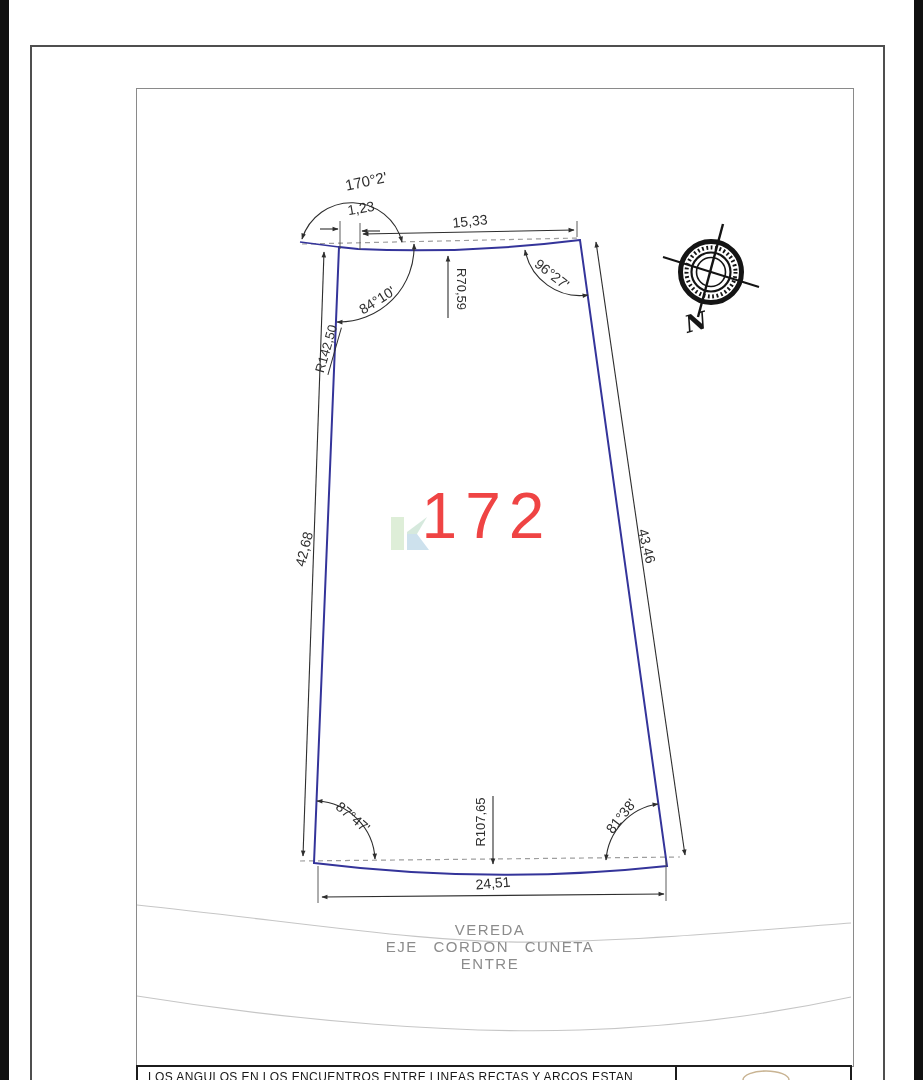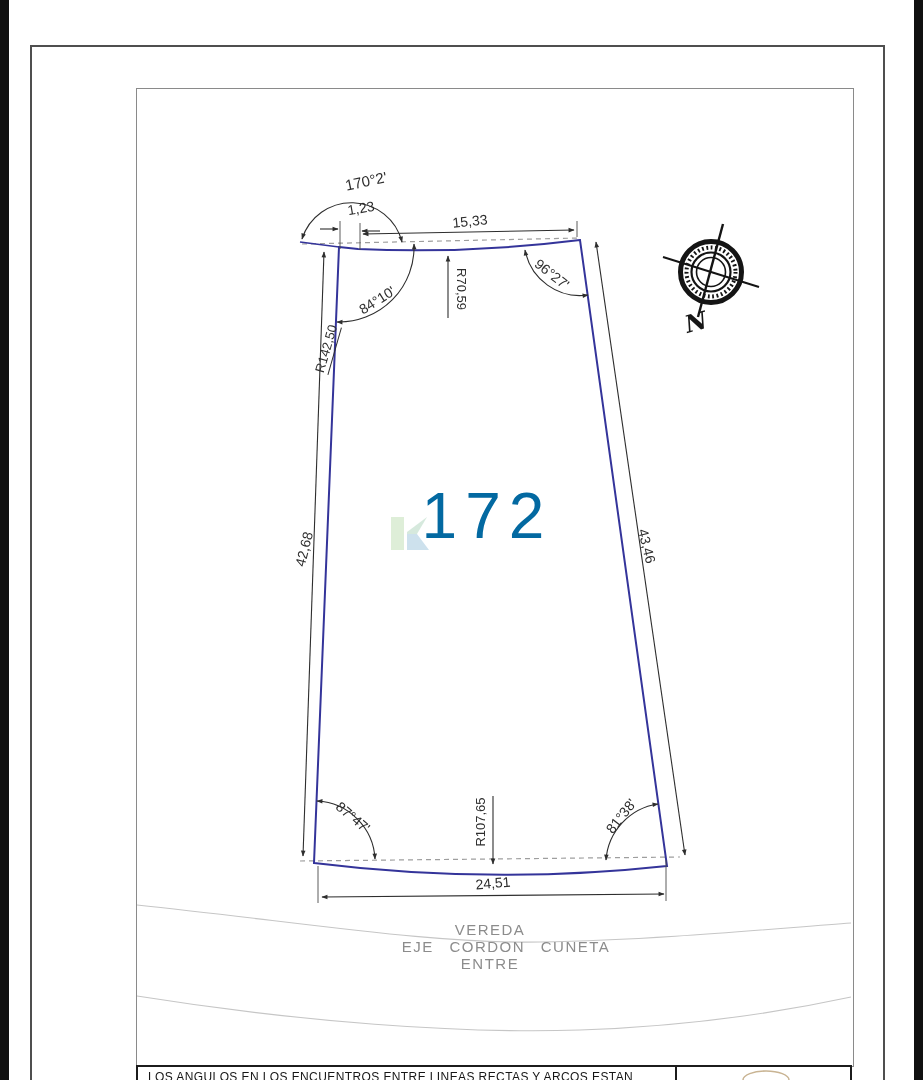--- a/index.html
+++ b/index.html
@@ -20,21 +20,21 @@
   .tb-left{width:539px;border-right:2px solid #1c1c1c;box-sizing:border-box;
            padding:3px 0 0 10px;}
   .tb-note{font-size:12px;color:#161616;white-space:nowrap;letter-spacing:.4px;}
   .tb-right{flex:1;position:relative;}
   
   svg.linework{position:absolute;left:0;top:0;}
   
   .lbl{position:absolute;color:#2e2e2e;font-size:14px;white-space:nowrap;
        transform:translate(-50%,-50%);}
   .lot-number{position:absolute;left:487px;top:516px;transform:translate(-50%,-50%);
-       font-size:64px;color:#0369a1;letter-spacing:8px;font-weight:400;}
+       font-size:64px;color:#ef4444;letter-spacing:8px;font-weight:400;}
   .street-lbl{position:absolute;transform:translate(-50%,-50%);color:#8c8c8c;
        font-size:15px;letter-spacing:1.5px;}
   .eje-lbl{word-spacing:10px;}
   .north-lbl{position:absolute;left:696px;top:322px;
        transform:translate(-50%,-50%) rotate(-15deg);
        font-family:"DejaVu Serif","Liberation Serif",serif;
        font-style:italic;font-weight:700;font-size:24px;color:#161616;}
   
   .wm{position:absolute;left:391px;top:517px;width:38px;height:33px;opacity:.85;}
   
@@ -125,21 +125,21 @@
 <div class="lbl" style="left:461px;top:289px;transform:translate(-50%,-50%) rotate(90deg);font-size:13px;">R70,59</div>
 <div class="lbl" style="left:327px;top:349px;transform:translate(-50%,-50%) rotate(-74deg);font-size:13px;border-bottom:1px solid #2e2e2e;padding-bottom:1px;">R142,50</div>
 <div class="lbl" style="left:304px;top:549px;transform:translate(-50%,-50%) rotate(-76deg);">42,68</div>
 <div class="lbl" style="left:647px;top:546px;transform:translate(-50%,-50%) rotate(76deg);">43,46</div>
 <div class="lbl" style="left:353px;top:817px;transform:translate(-50%,-50%) rotate(40deg);">87°47'</div>
 <div class="lbl" style="left:621px;top:816px;transform:translate(-50%,-50%) rotate(-52deg);">81°38'</div>
 <div class="lbl" style="left:480px;top:822px;transform:translate(-50%,-50%) rotate(-90deg);font-size:13px;">R107,65</div>
 <div class="lbl" style="left:493px;top:883px;transform:translate(-50%,-50%) rotate(-5deg);">24,51</div>
 
 <div class="street-lbl" style="left:490px;top:929px;text-align:right;">VEREDA</div>
-<div class="street-lbl eje-lbl" style="left:490px;top:946px;margin-left:16px;">EJE CORDON CUNETA</div>
+<div class="street-lbl eje-lbl" style="left:490px;top:946px;">EJE CORDON CUNETA</div>
 <div class="street-lbl" style="left:490px;top:963px;">ENTRE</div>
 
 <div class="north-lbl">N</div>
 
 <div class="title-block">
   <div class="tb-left">
     <div class="tb-note">LOS ANGULOS EN LOS ENCUENTROS ENTRE LINEAS RECTAS Y ARCOS ESTAN</div>
   </div>
   <div class="tb-right"></div>
 </div>

